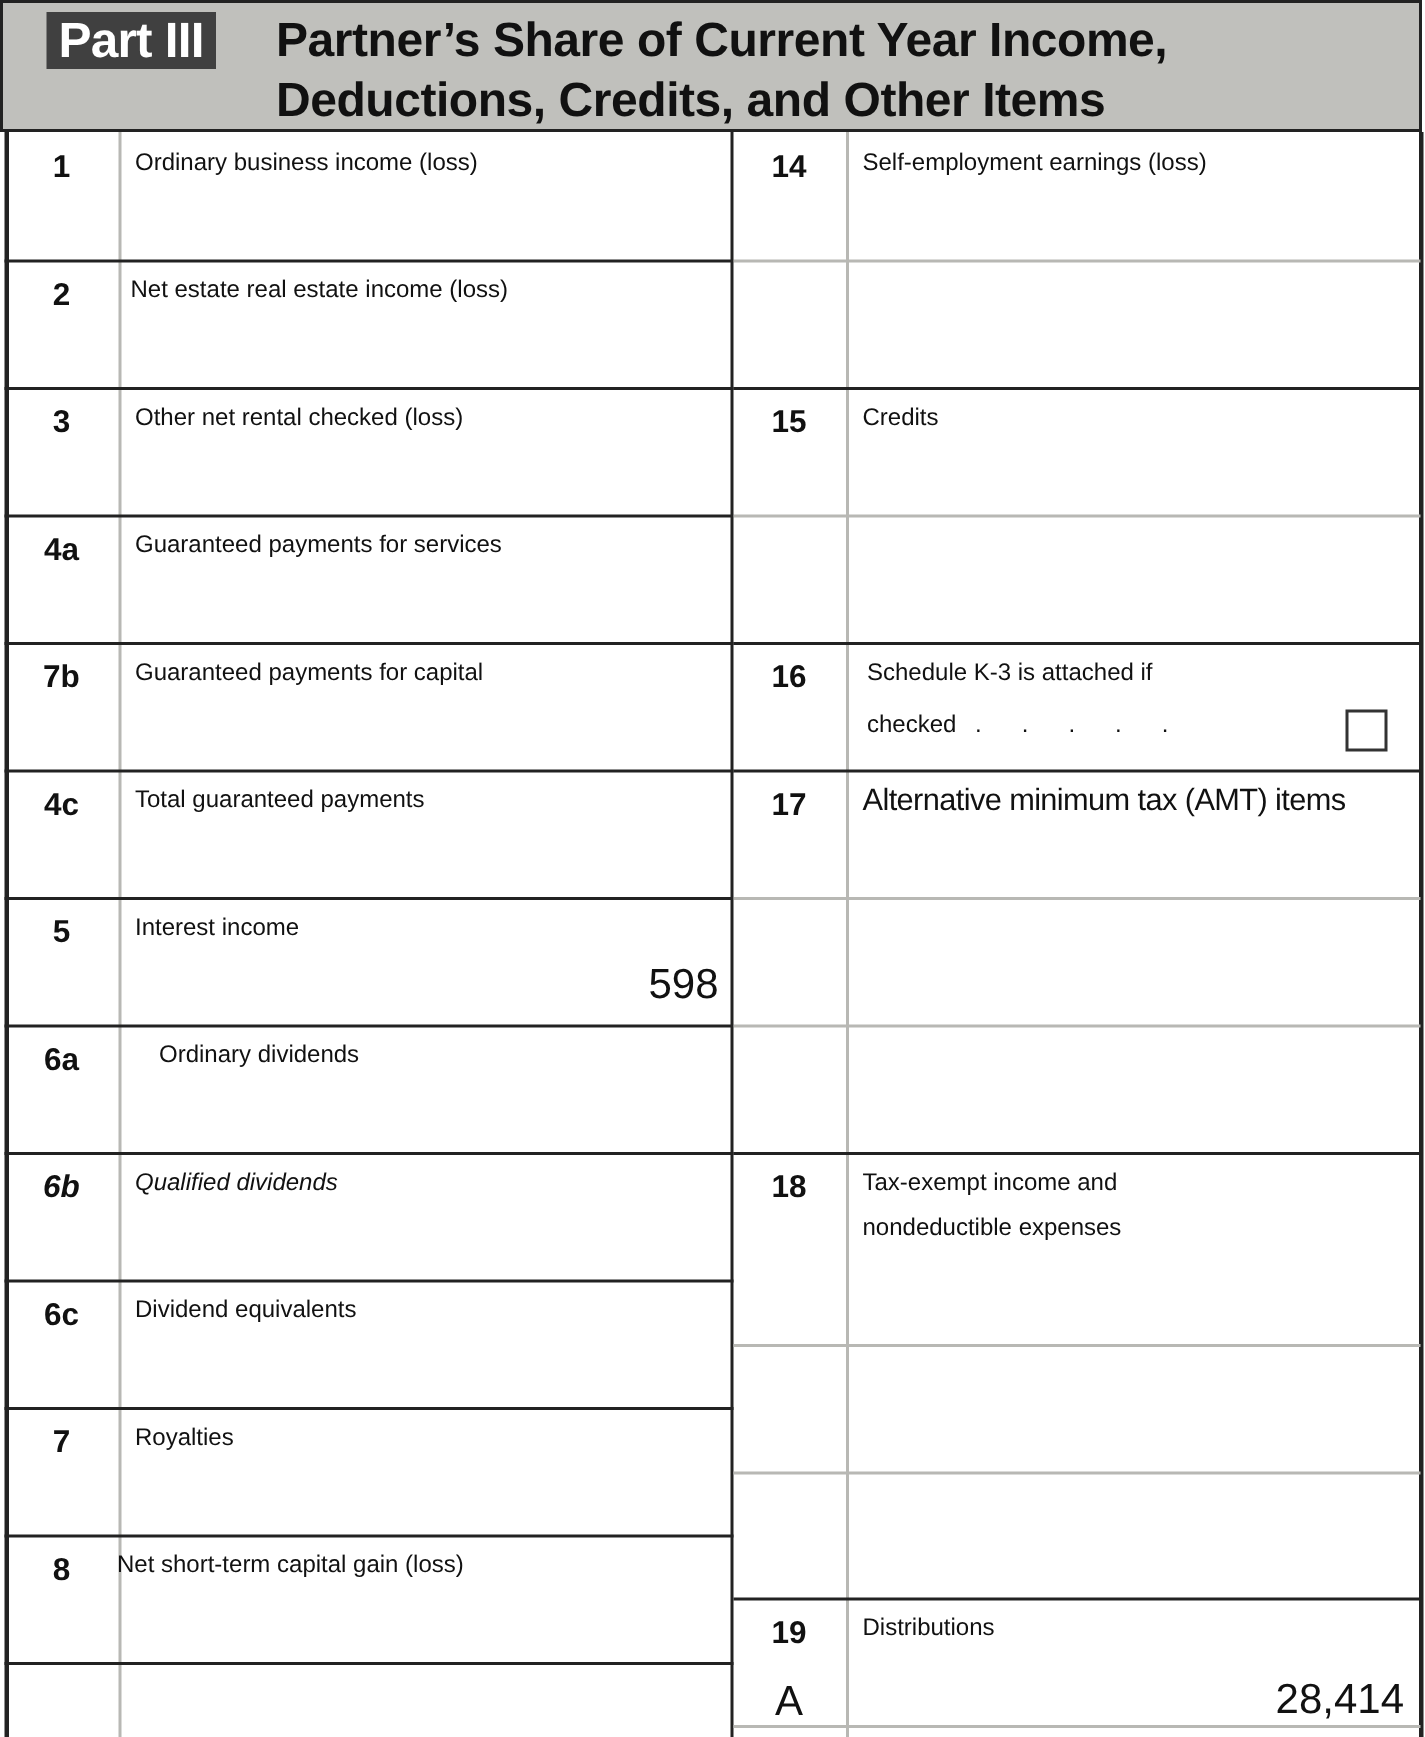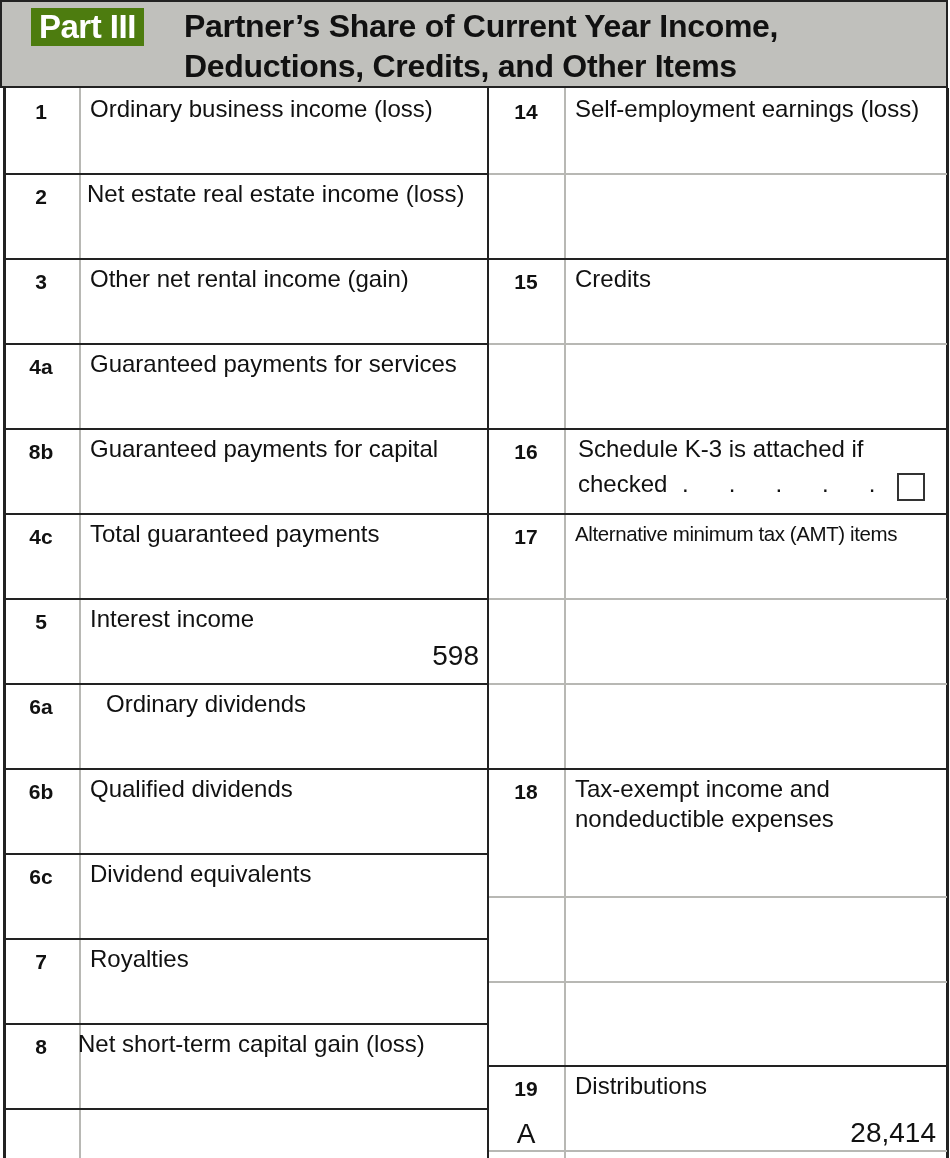--- a/index.html
+++ b/index.html
@@ -1,30 +1,30 @@
 <!DOCTYPE html>
 <html><head>
 <meta charset="utf-8">
 <style>
   html, body { margin:0; padding:0; background:#ffffff; }
   body { width:950px; height:1158px; position:relative; overflow:hidden;
          font-family:"Liberation Sans", sans-serif; color:#111; }
   .header { position:absolute; left:0; top:0; width:948px; height:88px;
             background:#c0c0bc; border:2px solid #222; border-bottom:2px solid #222; box-sizing:border-box; }
   .part-badge { position:absolute; left:29px; top:6px; height:38px; padding:0 8px;
-                background:#4d7c0f; color:#fff; font-weight:bold; font-size:33px; line-height:38px; letter-spacing:-0.5px; }
+                background:#404040; color:#fff; font-weight:bold; font-size:33px; line-height:38px; letter-spacing:-0.5px; }
   .part-title { position:absolute; left:182px; top:4px; font-weight:bold; font-size:32px; line-height:40px; color:#111; letter-spacing:-0.3px; }
   .grid { position:absolute; left:0; top:88px; width:950px; height:1070px; }
   .vline, .hline { position:absolute; }
   .vline.dark { background:#222; width:2px; }
   .vline.light { background:#b8b8b4; width:2px; }
   .hline.dark { background:#222; height:2px; }
   .hline.light { background:#b8b8b4; height:2px; }
   .num { position:absolute; font-weight:bold; font-size:21px; width:60px; text-align:center; }
-  .lbl { position:absolute; font-size:24px; line-height:30px; white-space:nowrap; }
+  .lbl { position:absolute; font-size:16px; line-height:30px; white-space:nowrap; }
   .val { position:absolute; font-size:28px; text-align:right; }
   .checkbox { position:absolute; width:28px; height:28px; border:2px solid #333; box-sizing:border-box; background:#fff; cursor:pointer; }
   .dots { letter-spacing:0; }
   .cell { position:absolute; }
 </style>
 </head>
 <body>
 
 <div class="header">
   <div class="part-badge">Part III</div>
@@ -71,44 +71,44 @@
   <div class="cell" style="left:6px;top:0;width:481px;height:85px;">
     <div class="num" style="left:5px;top:12px;">1</div>
     <div class="lbl" style="left:84px;top:6px;">Ordinary business income (loss)</div>
   </div>
   <div class="cell" style="left:6px;top:85px;width:481px;height:85px;">
     <div class="num" style="left:5px;top:12px;">2</div>
     <div class="lbl" style="left:81px;top:6px;">Net estate real estate income (loss)</div>
   </div>
   <div class="cell" style="left:6px;top:170px;width:481px;height:85px;">
     <div class="num" style="left:5px;top:12px;">3</div>
-    <div class="lbl" style="left:84px;top:6px;">Other net rental income (gain)</div>
+    <div class="lbl" style="left:84px;top:6px;">Other net rental checked (loss)</div>
   </div>
   <div class="cell" style="left:6px;top:255px;width:481px;height:85px;">
     <div class="num" style="left:5px;top:12px;">4a</div>
     <div class="lbl" style="left:84px;top:6px;">Guaranteed payments for services</div>
   </div>
   <div class="cell" style="left:6px;top:340px;width:481px;height:85px;">
-    <div class="num" style="left:5px;top:12px;">8b</div>
+    <div class="num" style="left:5px;top:12px;">7b</div>
     <div class="lbl" style="left:84px;top:6px;">Guaranteed payments for capital</div>
   </div>
   <div class="cell" style="left:6px;top:425px;width:481px;height:85px;">
     <div class="num" style="left:5px;top:12px;">4c</div>
     <div class="lbl" style="left:84px;top:6px;">Total guaranteed payments</div>
   </div>
   <div class="cell" style="left:6px;top:510px;width:481px;height:85px;">
     <div class="num" style="left:5px;top:12px;">5</div>
     <div class="lbl" style="left:84px;top:6px;">Interest income</div>
     <div class="val" style="right:8px;top:42px;">598</div>
   </div>
   <div class="cell" style="left:6px;top:595px;width:481px;height:85px;">
     <div class="num" style="left:5px;top:12px;">6a</div>
     <div class="lbl" style="left:100px;top:6px;">Ordinary dividends</div>
   </div>
-  <div class="cell" style="left:6px;top:680px;width:481px;height:96px;">
+  <div class="cell" style="left:6px;top:680px;width:481px;height:96px;font-style:italic;">
     <div class="num" style="left:5px;top:12px;">6b</div>
     <div class="lbl" style="left:84px;top:6px;">Qualified dividends</div>
   </div>
   <div class="cell" style="left:6px;top:765px;width:481px;height:85px;">
     <div class="num" style="left:5px;top:12px;">6c</div>
     <div class="lbl" style="left:84px;top:6px;">Dividend equivalents</div>
   </div>
   <div class="cell" style="left:6px;top:850px;width:481px;height:85px;">
     <div class="num" style="left:5px;top:12px;">7</div>
     <div class="lbl" style="left:84px;top:6px;">Royalties</div>

